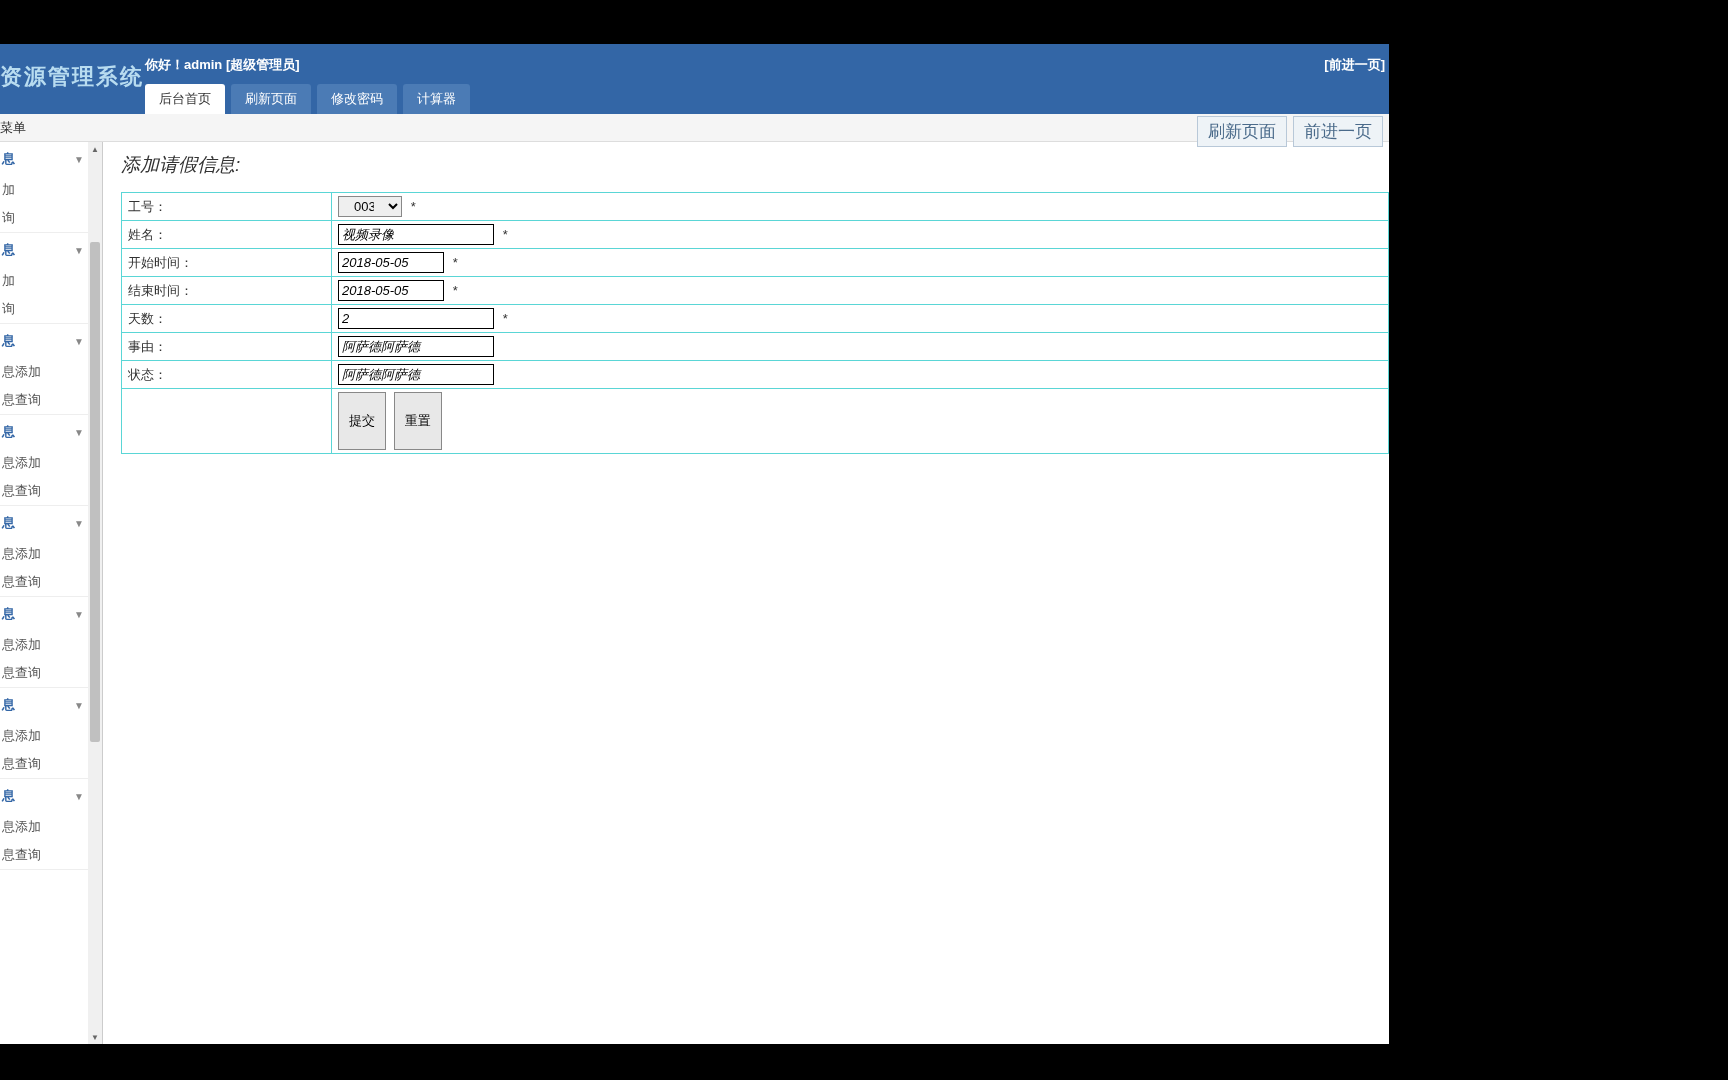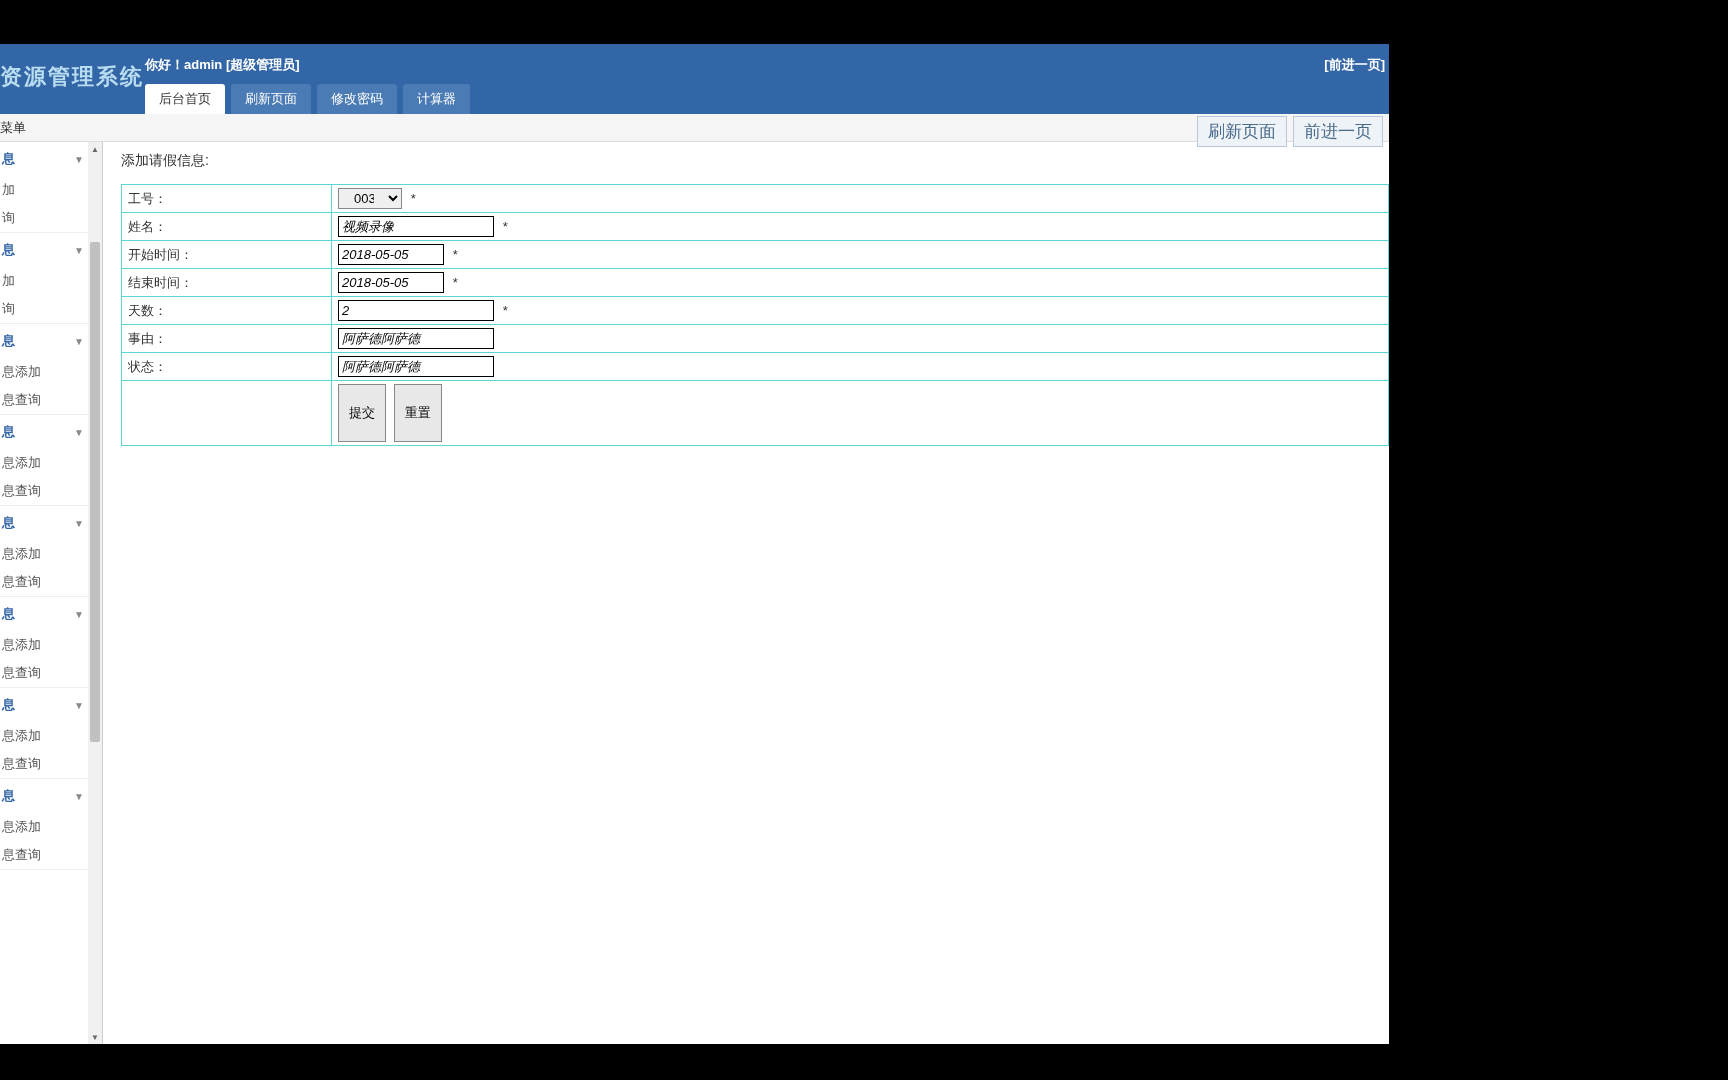--- a/index.html
+++ b/index.html
@@ -26,21 +26,21 @@
 .sidebar-scroll-arrow { position: absolute; left: 2px; width: 10px; height: 10px; display: flex; align-items: center; justify-content: center; font-size: 8px; color: #666; }
 .sidebar-scroll-arrow.up { top: 2px; }
 .sidebar-scroll-arrow.down { bottom: 2px; }
 
 .side-group { border-bottom: 1px solid #eee; }
 .side-head { display: flex; justify-content: space-between; align-items: center; padding: 8px 18px 8px 2px; font-weight: bold; color: #3366a6; cursor: pointer; }
 .side-head .chev { color: #888; font-size: 10px; }
 .side-item { padding: 5px 4px 5px 2px; color: #555; cursor: pointer; }
 
 .main { flex: 1; padding: 10px 0 0 18px; overflow: auto; }
-.main-title { font-size: 14px; color: #333; margin-bottom: 14px; }
+.main-title { font-size: 19px; color: #333; margin-bottom: 14px; font-style: italic; }
 .form-table { border-collapse: collapse; width: 100%; }
 .form-table td { border: 1px solid #5ad6d6; padding: 3px 6px; vertical-align: middle; height: 26px; }
 .form-table td.label { width: 210px; color: #333; background: #fff; }
 .form-input { border: 1px solid #000; padding: 2px 3px; font-size: 13px; width: 156px; height: 21px; font-family: inherit; font-style: italic; }
 .form-select { border: 1px solid #888; padding: 1px 11px; font-size: 13px; width: 64px; height: 21px; }
 .star { margin-left: 5px; color: #333; }
 .btn { border: 1px solid #888; background: #e8e8e8; padding: 19px 10px; font-size: 13px; cursor: pointer; margin-right: 4px; font-family: inherit; }
 </style>
 </head>
 <body>

